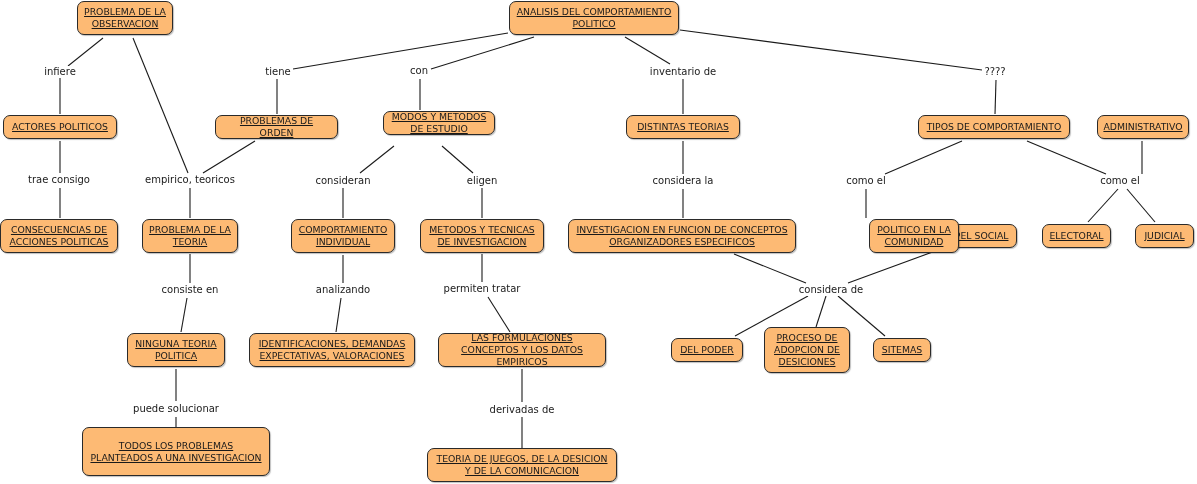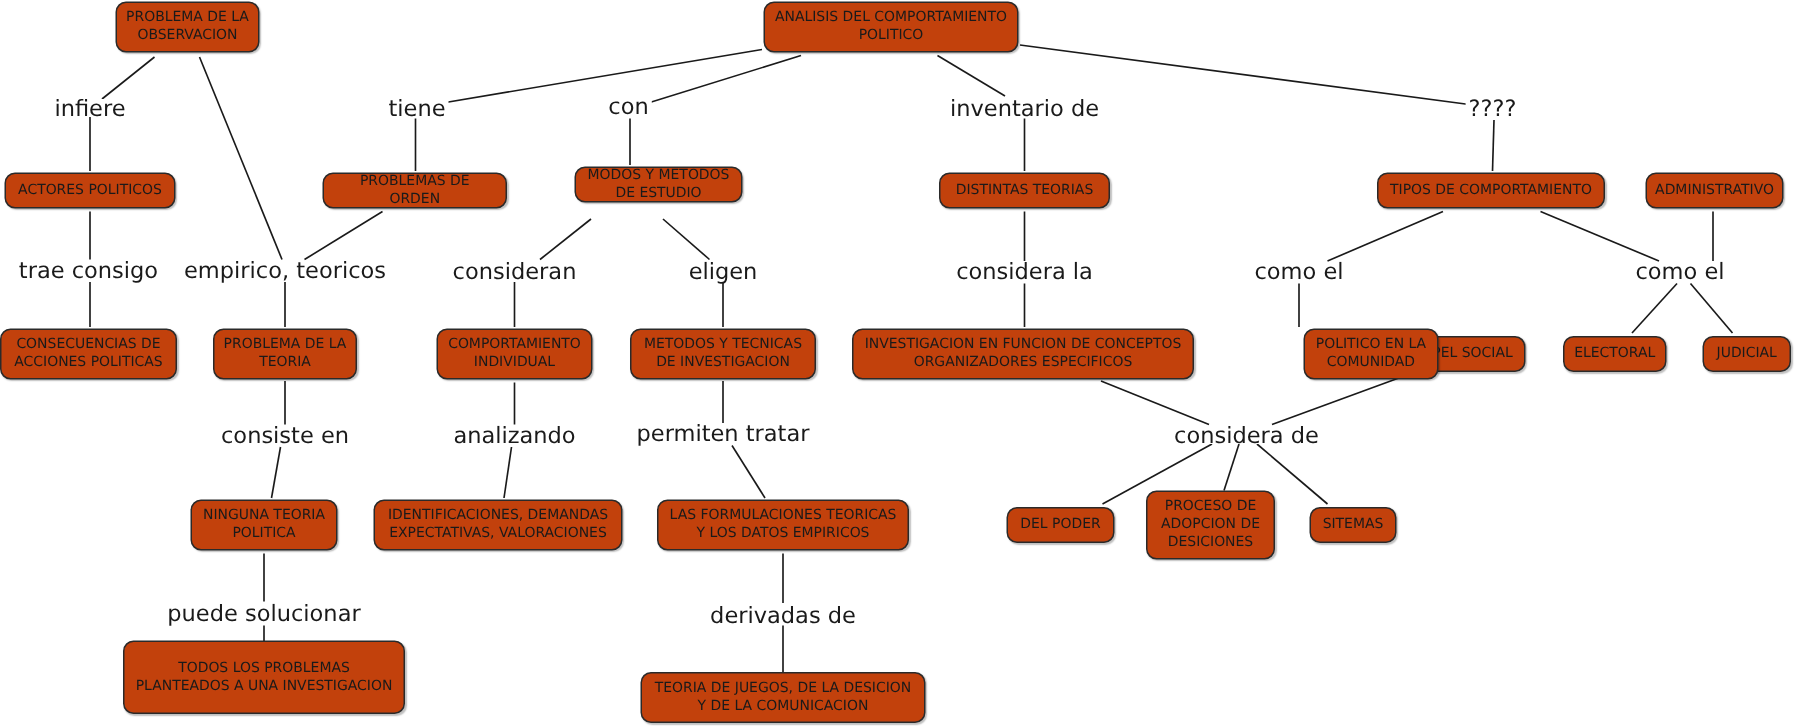--- a/index.html
+++ b/index.html
@@ -1,25 +1,25 @@
 <!DOCTYPE html>
 <html><head>
 <meta charset="utf-8">
 <style>
   html, body { margin: 0; padding: 0; background: #ffffff; }
   body { width: 1197px; height: 484px; position: relative; overflow: hidden;
          font-family: "DejaVu Sans", sans-serif; }
   #links { position: absolute; left: 0; top: 0; width: 1197px; height: 484px; }
   #links line { stroke: #1a1a1a; stroke-width: 1.1; }
-  .node { position: absolute; box-sizing: border-box; background: #c2410c;
+  .node { position: absolute; box-sizing: border-box; background: #fdba74;
           border: 1.2px solid #2a2a2a; border-radius: 7px; font-size: 9.3px;
           line-height: 12px; color: #1a1a1a; text-align: center;
           display: flex; align-items: center; justify-content: center;
-          padding: 2px 6px; box-shadow: 1px 1px 1px rgba(0,0,0,0.25); }
-  .lbl { position: absolute; font-size: 15px; color: #1a1a1a; background: #ffffff;
+          padding: 2px 6px; box-shadow: 1px 1px 1px rgba(0,0,0,0.25); text-decoration: underline; }
+  .lbl { position: absolute; font-size: 10px; color: #1a1a1a; background: #ffffff;
          white-space: nowrap; transform: translate(-50%, -50%); padding: 0 2px; line-height: 12px; }
 </style>
 </head>
 <body>
 
 <svg id="links">
   <line x1="103" y1="38" x2="68" y2="66"></line>
   <line x1="60" y1="78" x2="60" y2="114"></line>
   <line x1="60" y1="141" x2="60" y2="173"></line>
   <line x1="60" y1="188" x2="60" y2="218"></line>
@@ -68,21 +68,21 @@
 <div class="node" style="left:3px;top:115px;width:114px;height:24px;">ACTORES POLITICOS</div>
 <div class="node" style="left:0px;top:219px;width:118px;height:34px;">CONSECUENCIAS DE ACCIONES POLITICAS</div>
 <div class="node" style="left:215px;top:115px;width:123px;height:24px;">PROBLEMAS DE ORDEN</div>
 <div class="node" style="left:142px;top:219px;width:96px;height:34px;">PROBLEMA DE LA TEORIA</div>
 <div class="node" style="left:127px;top:333px;width:98px;height:34px;">NINGUNA TEORIA POLITICA</div>
 <div class="node" style="left:82px;top:427px;width:188px;height:49px;">TODOS LOS PROBLEMAS PLANTEADOS A UNA INVESTIGACION</div>
 <div class="node" style="left:383px;top:111px;width:112px;height:24px;">MODOS Y METODOS DE ESTUDIO</div>
 <div class="node" style="left:291px;top:219px;width:104px;height:34px;">COMPORTAMIENTO INDIVIDUAL</div>
 <div class="node" style="left:249px;top:333px;width:166px;height:34px;">IDENTIFICACIONES, DEMANDAS EXPECTATIVAS, VALORACIONES</div>
 <div class="node" style="left:420px;top:219px;width:124px;height:34px;">METODOS Y TECNICAS DE INVESTIGACION</div>
-<div class="node" style="left:438px;top:333px;width:168px;height:34px;">LAS FORMULACIONES TEORICAS Y LOS DATOS EMPIRICOS</div>
+<div class="node" style="left:438px;top:333px;width:168px;height:34px;">LAS FORMULACIONES CONCEPTOS Y LOS DATOS EMPIRICOS</div>
 <div class="node" style="left:427px;top:448px;width:190px;height:34px;">TEORIA DE JUEGOS, DE LA DESICION Y DE LA COMUNICACION</div>
 <div class="node" style="left:626px;top:115px;width:114px;height:24px;">DISTINTAS TEORIAS</div>
 <div class="node" style="left:568px;top:219px;width:228px;height:34px;">INVESTIGACION EN FUNCION DE CONCEPTOS ORGANIZADORES ESPECIFICOS</div>
 <div class="node" style="left:935px;top:224px;width:82px;height:24px;">PAPEL SOCIAL</div>
 <div class="node" style="left:671px;top:338px;width:72px;height:24px;">DEL PODER</div>
 <div class="node" style="left:764px;top:327px;width:86px;height:46px;text-align:center;">PROCESO DE ADOPCION DE DESICIONES</div>
 <div class="node" style="left:873px;top:338px;width:58px;height:24px;">SITEMAS</div>
 <div class="node" style="left:918px;top:115px;width:152px;height:24px;">TIPOS DE COMPORTAMIENTO</div>
 <div class="node" style="left:1097px;top:115px;width:92px;height:24px;">ADMINISTRATIVO</div>
 <div class="node" style="left:821px;top:219px;width:90px;height:34px;margin-left:48px;">POLITICO EN LA COMUNIDAD</div>

